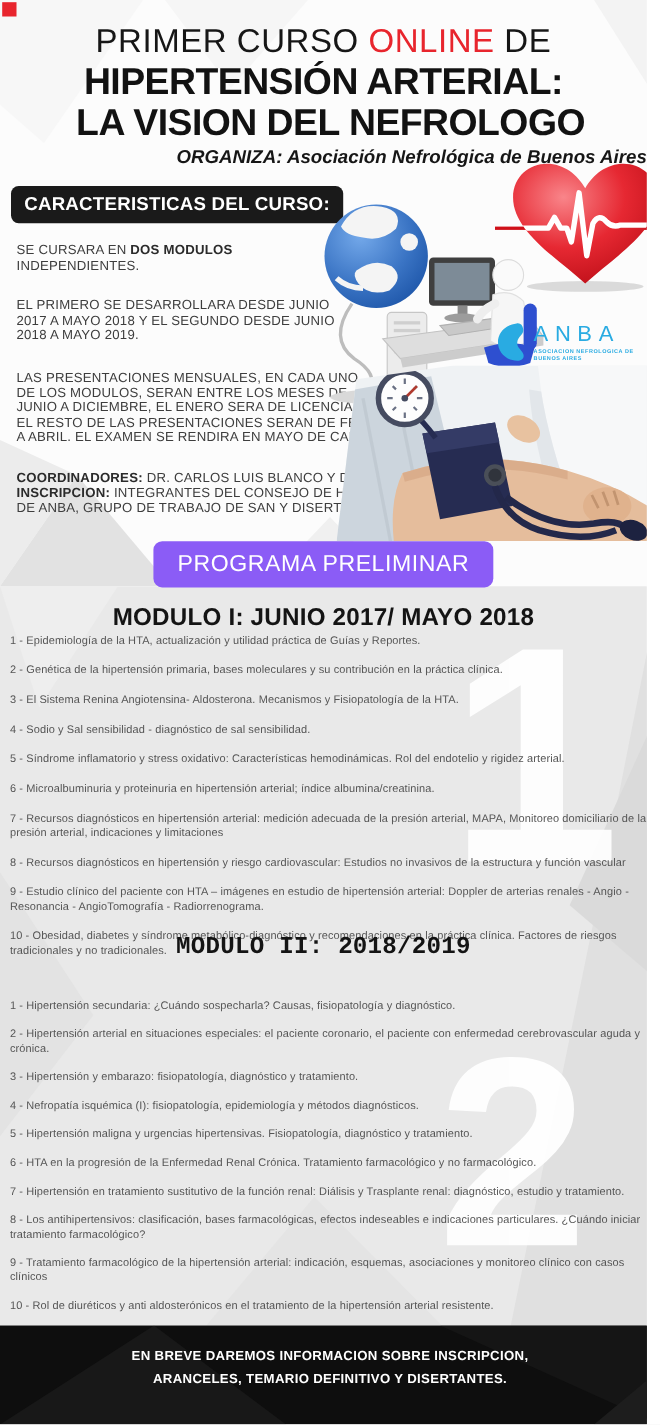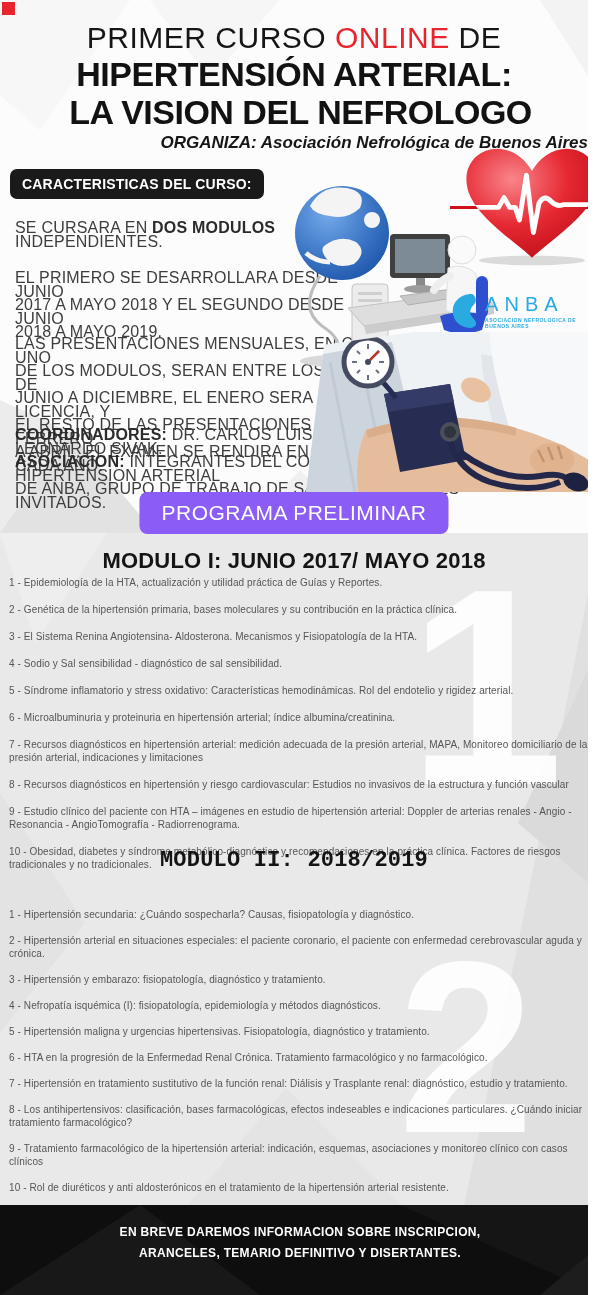--- a/index.html
+++ b/index.html
@@ -19,22 +19,22 @@
   .title1 .red{color:#e8252d;font-weight:400;}
   .title2{position:absolute;top:55px;left:0;right:0;text-align:center;font-size:34px;
           font-weight:700;color:#121212;letter-spacing:-0.5px;}
   .title3{position:absolute;top:93px;left:0;right:0;text-align:center;font-size:34px;
           font-weight:700;color:#121212;letter-spacing:-0.5px;padding-left:13px;}
   .organizer{position:absolute;top:133px;left:0;right:0;text-align:right;font-size:17px;
           font-style:italic;font-weight:700;color:#161616;}
 
   
   .char-box{position:absolute;left:10px;top:169px;background:#1a1a1a;color:#fff;
-          font-size:14px;font-weight:700;letter-spacing:0.2px;padding:7px 12px;border-radius:7px;}
-  .para{position:absolute;left:15px;color:#3d3d3d;font-size:16px;line-height:13.5px;
+          font-size:17px;font-weight:700;letter-spacing:0.2px;padding:7px 12px;border-radius:7px;}
+  .para{position:absolute;left:15px;color:#3d3d3d;font-size:12px;line-height:13.5px;
           letter-spacing:0.2px;white-space:pre-line;}
   .para .b{font-weight:700;color:#2b2b2b;}
   .p1{top:221px;width:330px;}
   .p2{top:271px;width:370px;}
   .p3{top:337px;width:390px;}
   .p4{top:428px;width:455px;}
 
   
   .illu{position:absolute;left:292px;top:158px;width:205px;height:215px;z-index:2;}
   .redline{position:absolute;left:450px;top:206px;width:150px;height:3px;background:#cf1019;z-index:1;}
@@ -94,21 +94,21 @@
 INDEPENDIENTES.</span></div>
   <div class="para p2">EL PRIMERO SE DESARROLLARA DESDE JUNIO
 2017 A MAYO 2018 Y EL SEGUNDO DESDE JUNIO
 2018 A MAYO 2019.</div>
   <div class="para p3">LAS PRESENTACIONES MENSUALES, EN CADA UNO
 DE LOS MODULOS, SERAN ENTRE LOS MESES DE
 JUNIO A DICIEMBRE, EL ENERO SERA DE LICENCIA, Y
 EL RESTO DE LAS PRESENTACIONES SERAN DE FEBRERO
 A ABRIL. EL EXAMEN SE RENDIRA EN MAYO DE CADA AÑO.</div>
   <div class="para p4"><span class="b">COORDINADORES:</span><span> DR. CARLOS LUIS BLANCO Y DR. LEONARDO SIVAK.
-</span><span class="b">ASOCIACION:</span><span> INTEGRANTES DEL CONSEJO DE HIPERTENSION ARTERIAL
+</span><span class="b">INSCRIPCION:</span><span> INTEGRANTES DEL CONSEJO DE HIPERTENSION ARTERIAL
 DE ANBA, GRUPO DE TRABAJO DE SAN Y DISERTANTES INVITADOS.</span></div>
 
   <svg class="illu" viewBox="0 0 205 215">
     <defs>
       <radialGradient id="gb" cx="35%" cy="30%" r="80%">
         <stop offset="0%" stop-color="#74a9ea"></stop>
           <stop offset="60%" stop-color="#3a74c4"></stop>
           <stop offset="100%" stop-color="#1d55a8"></stop>
       </radialGradient>
     </defs>

